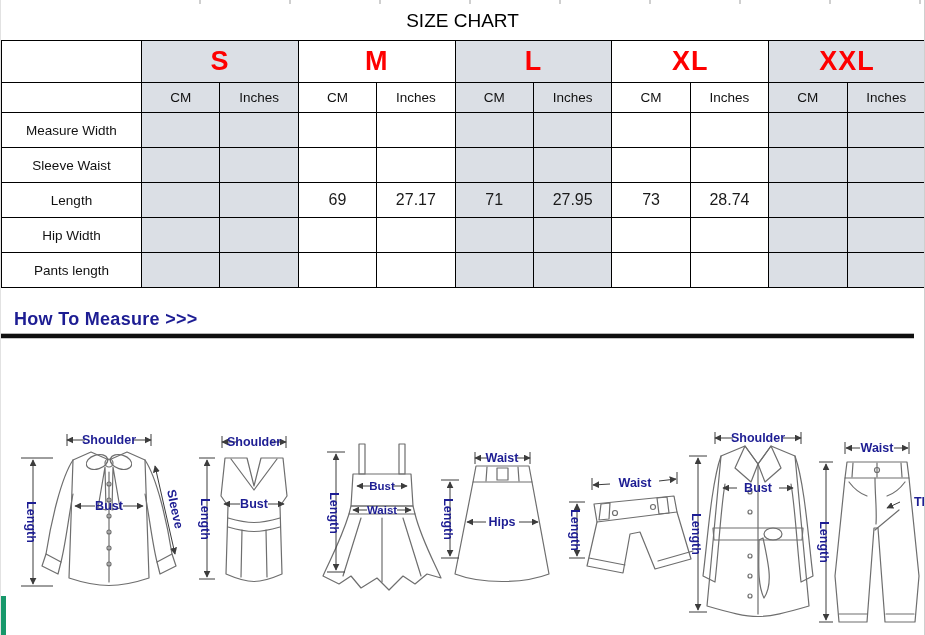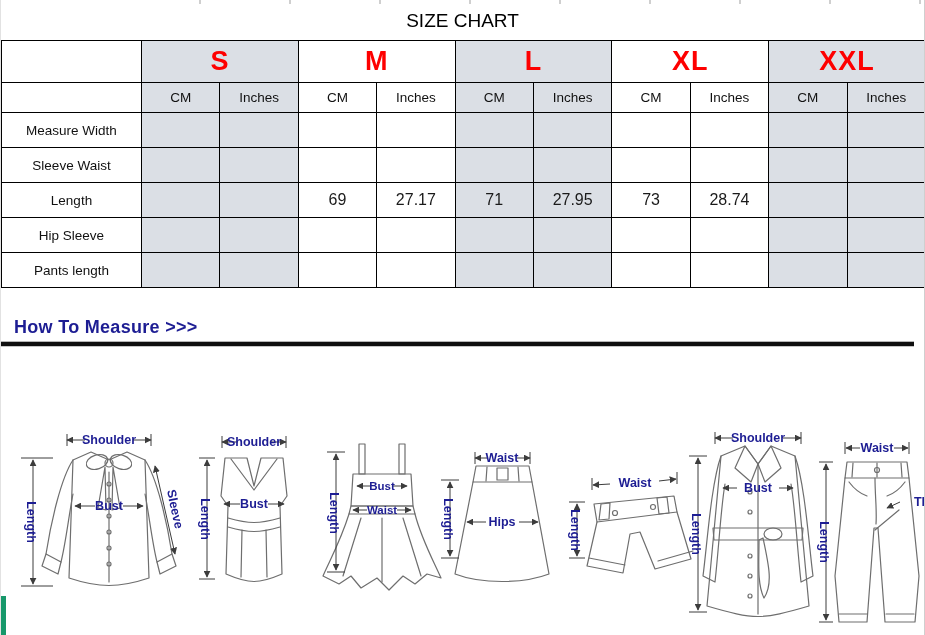--- a/index.html
+++ b/index.html
@@ -11,21 +11,21 @@
   .title-row{height:40px;line-height:42px;text-align:center;font-size:19px;font-weight:normal;color:#000;}
   table.size-table{border-collapse:collapse;table-layout:fixed;width:925px;}
   table.size-table td,table.size-table th{border:1.5px solid #000;text-align:center;
         vertical-align:middle;padding:0;overflow:hidden;}
   col.c-label{width:140px;}
   th.size-h{height:41px;font-size:27px;font-weight:bold;color:#fe0000;letter-spacing:1px;}
   td.unit-h{height:29px;font-size:13.5px;font-weight:normal;color:#111;}
   tr.data-row td{height:34px;font-size:16px;color:#1a1a1a;}
   tr.data-row td.lbl{font-size:13.5px;color:#111;}
   .g{background:#dbdfe5;}
-  .measure-heading{margin:29px 0 0 13px;font-size:18px;font-weight:bold;color:#1d1d93;letter-spacing:.3px;}
+  .measure-heading{margin:21px 0 0 13px;font-size:18px;font-weight:bold;color:#1d1d93;letter-spacing:.3px;}
   .black-bar{margin-top:4px;width:913px;height:4px;background:#0f0f0f;
         box-shadow:0 -1px 0 #b5b5b5,0 1px 0 #c5c5c5;}
   .illustrations{position:absolute;left:8px;top:426px;width:925px;height:209px;}
   .accent-bar{position:absolute;left:0;top:596px;width:5px;height:39px;background:#17986b;}
   svg .outline{fill:none;stroke:#6e6e6e;stroke-width:1.2;stroke-linejoin:round;stroke-linecap:round;}
   svg .m-line{stroke:#3c3c3c;stroke-width:1;fill:none;}
   svg text.m-label{fill:#1d1d93;font-weight:bold;font-size:12.5px;
         font-family:"Liberation Sans",sans-serif;text-anchor:middle;}
   svg text.m-label.sm{font-size:11.5px;}
 </style>
@@ -106,21 +106,21 @@
       <td>69</td>
       <td>27.17</td>
       <td class="g">71</td>
       <td class="g">27.95</td>
       <td>73</td>
       <td>28.74</td>
       <td class="g"></td>
       <td class="g"></td>
     </tr>
     <tr class="data-row">
-      <td class="lbl">Hip Sleeve</td>
+      <td class="lbl">Hip Width</td>
       <td class="g"></td>
       <td class="g"></td>
       <td></td>
       <td></td>
       <td class="g"></td>
       <td class="g"></td>
       <td></td>
       <td></td>
       <td class="g"></td>
       <td class="g"></td>

